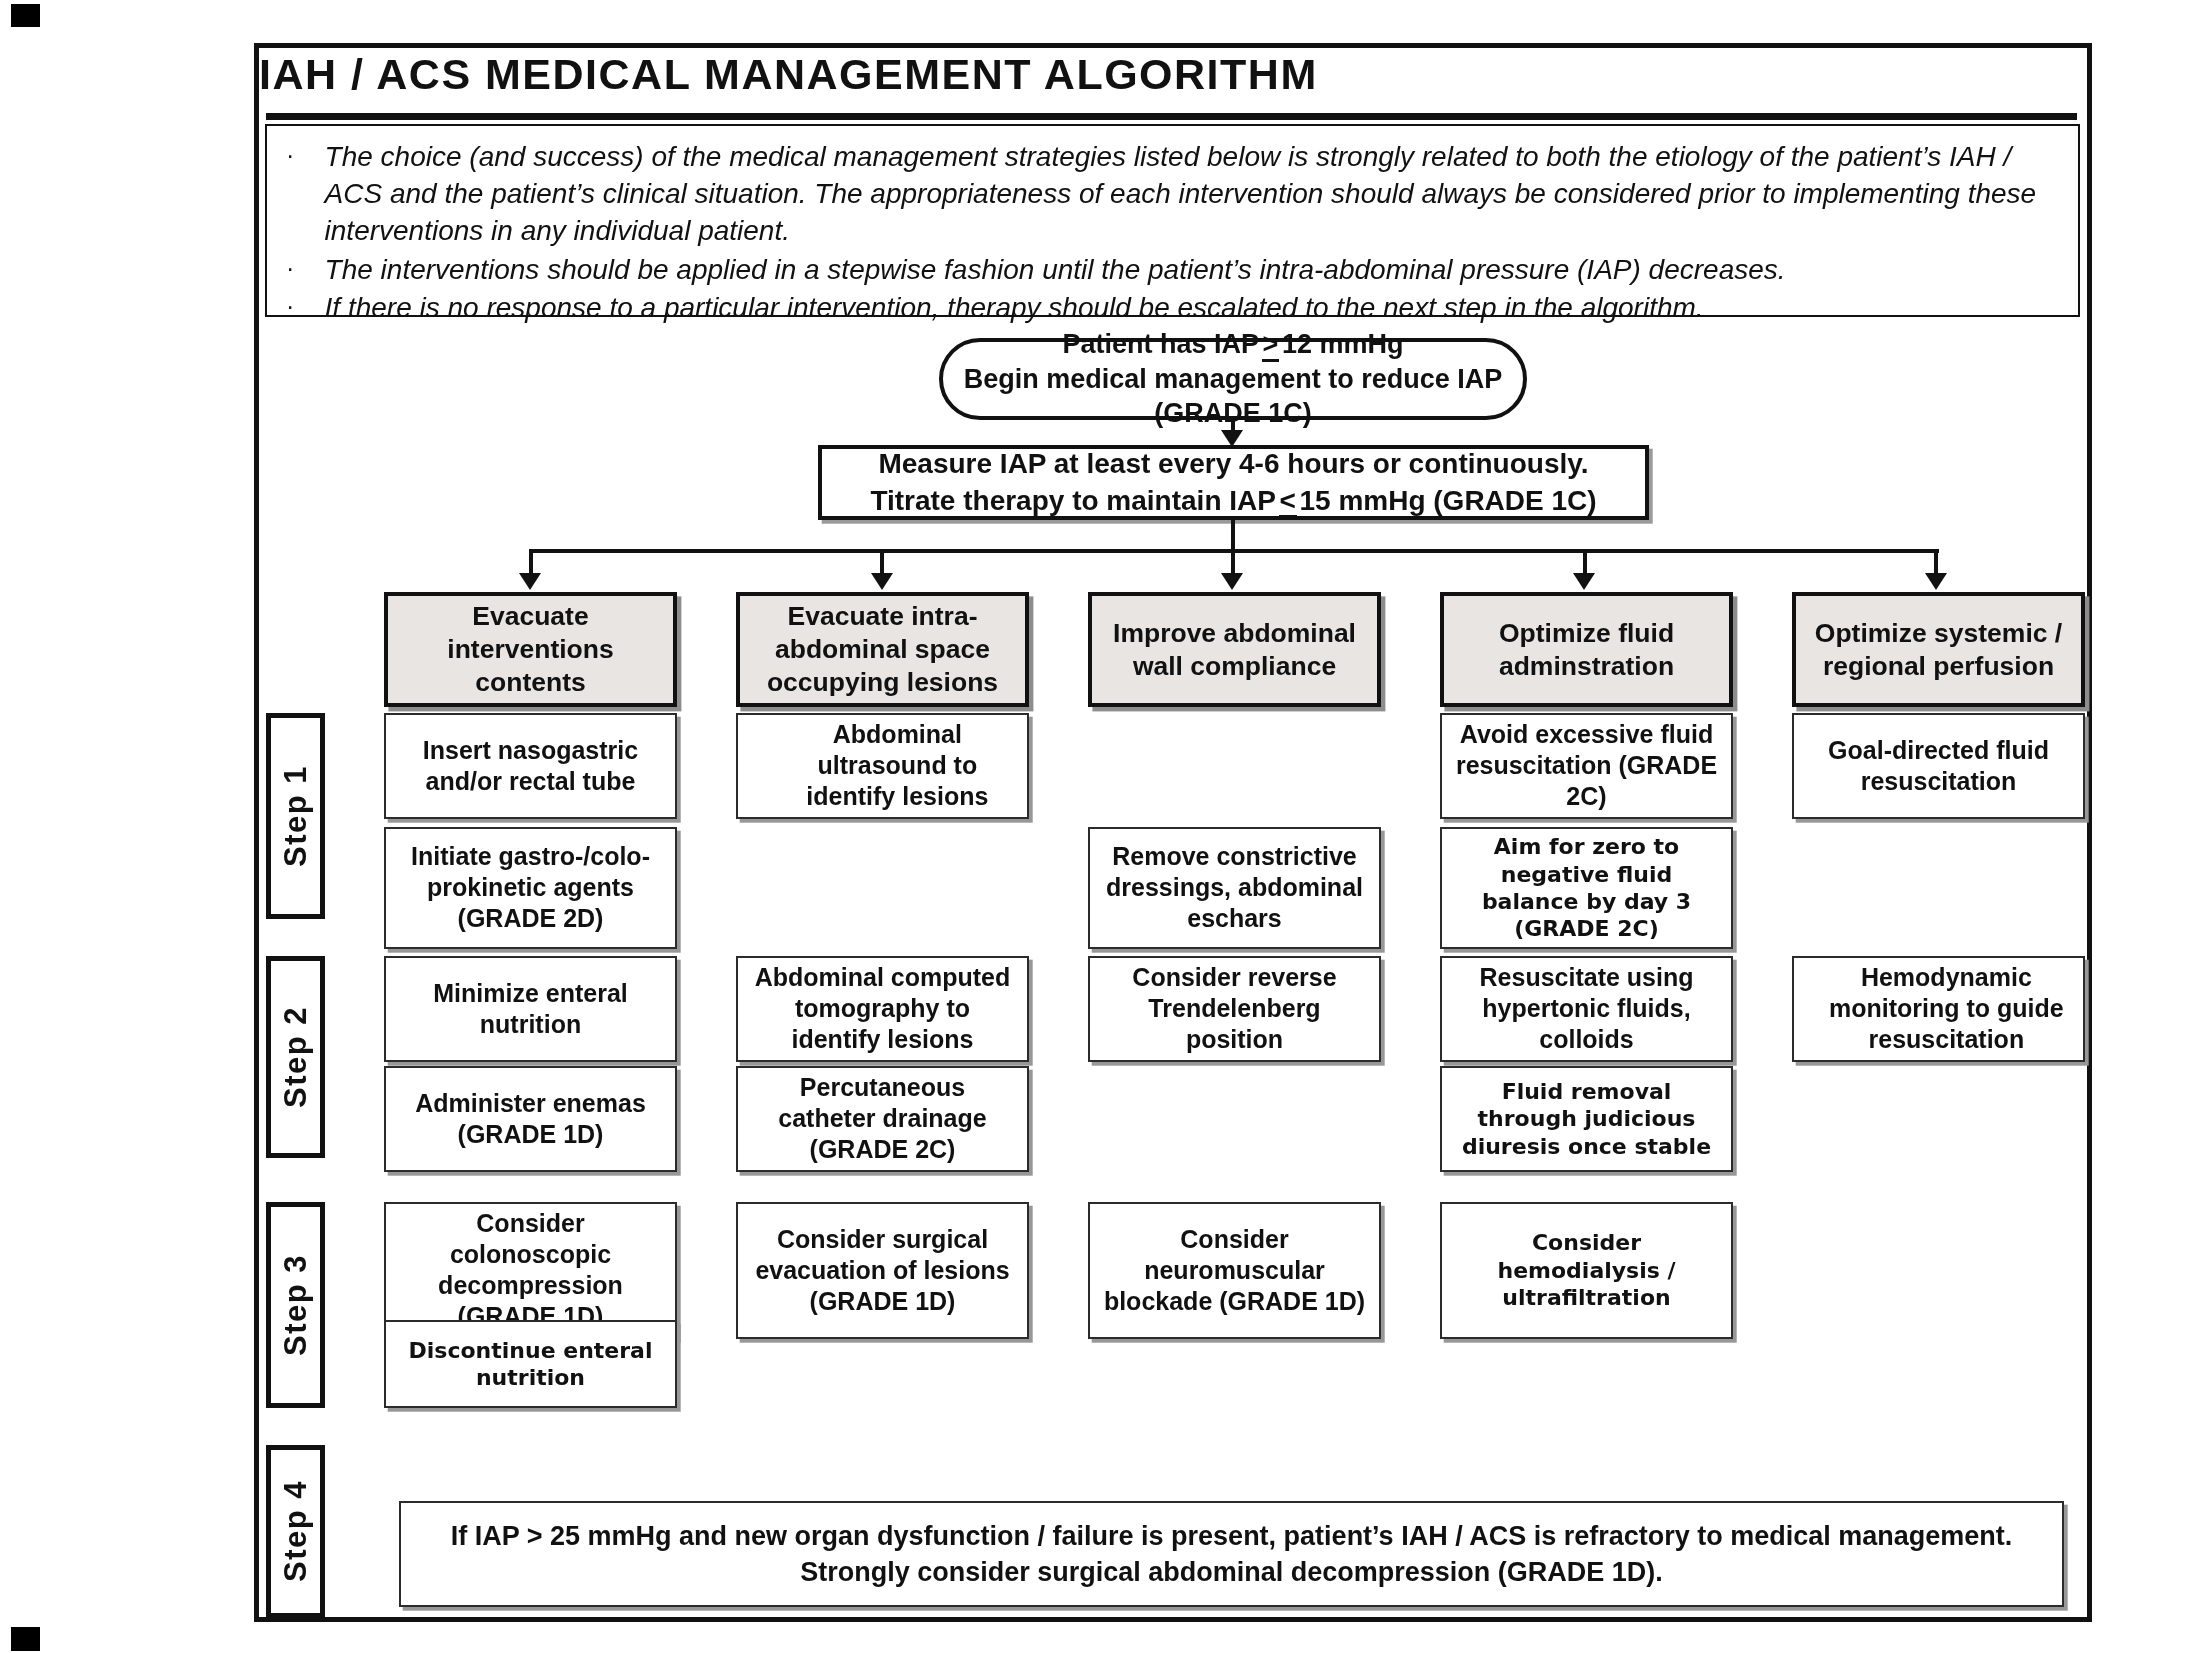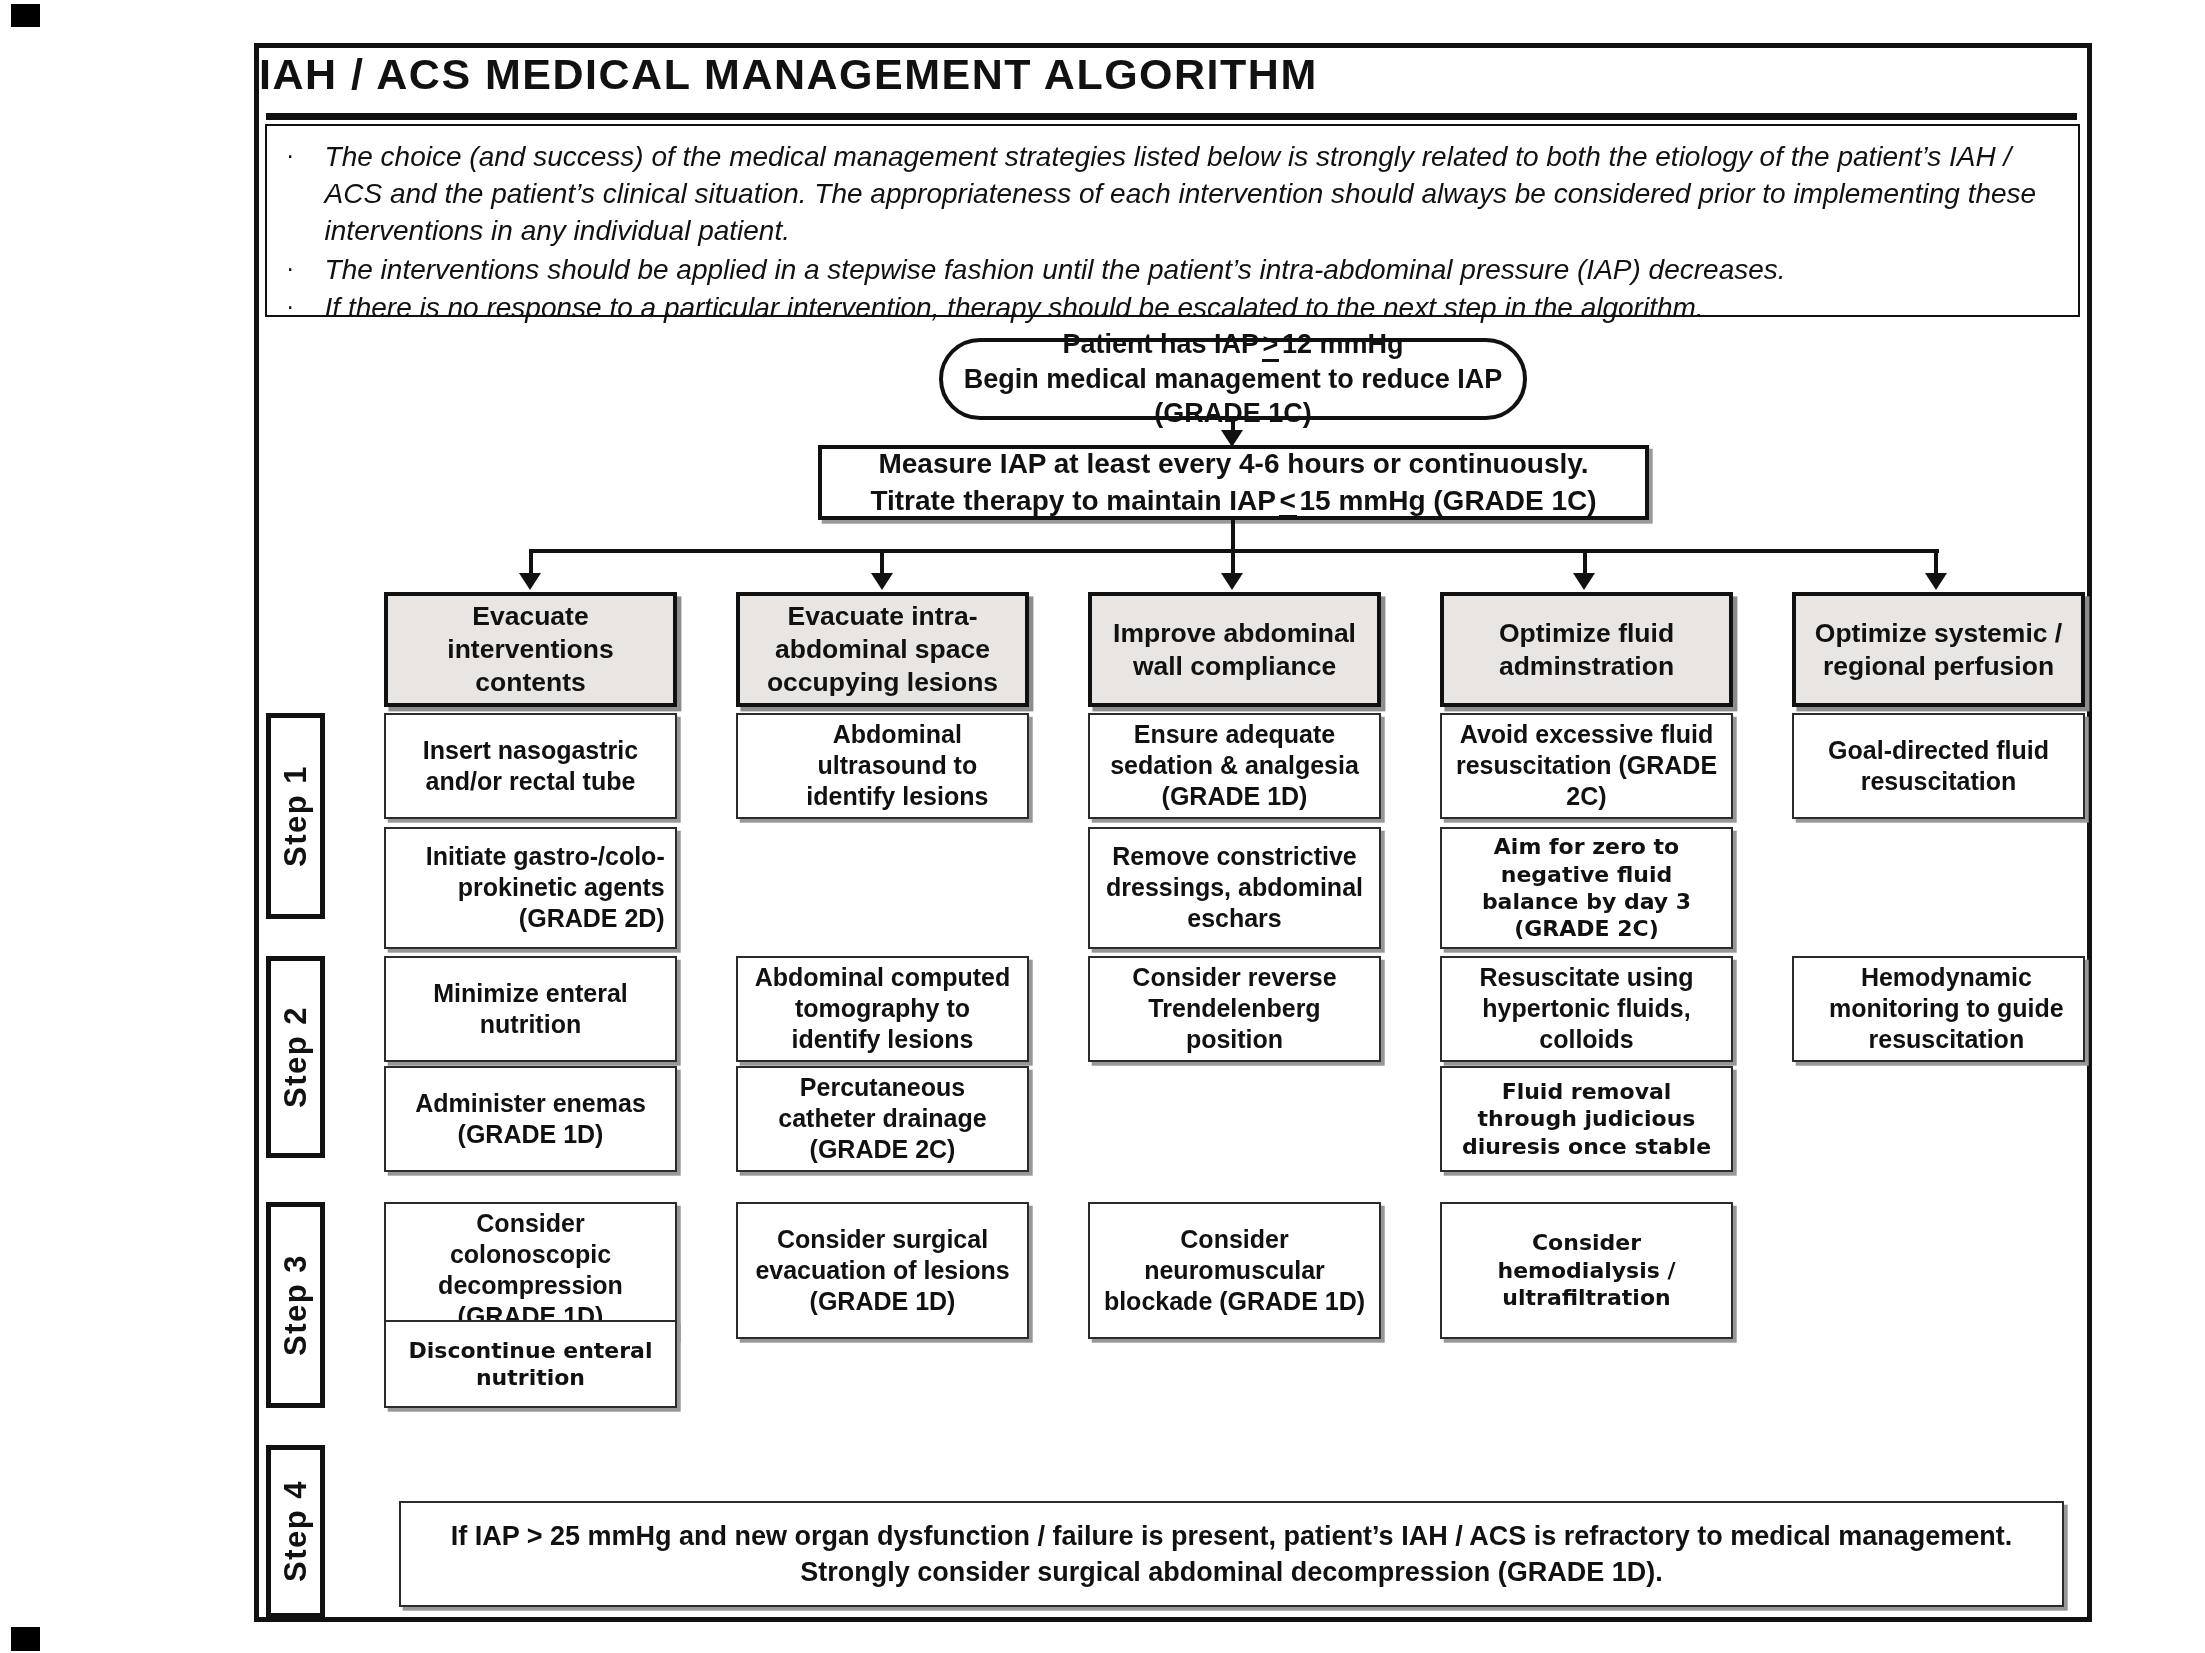--- a/index.html
+++ b/index.html
@@ -123,27 +123,26 @@
   <div class="step-box" style="top:1154px;height:206px;">
     <span>Step 3</span>
   </div>
   <div class="step-box" style="top:1397px;height:173px;">
     <span>Step 4</span>
   </div>
 
   <div class="row" style="top:665px;height:103px;">
     <div class="cell" style="grid-column:1;">Insert nasogastric and/or rectal tube</div>
     <div class="cell" style="grid-column:2;padding-left:40px;">Abdominal ultrasound to identify lesions</div>
-    <div class="cell" style="grid-column:3;">Ensure adequate sedation &amp; analgesia (GRADE 1D)</div>
     <div class="cell" style="grid-column:4;">Avoid excessive fluid resuscitation (GRADE 2C)</div>
     <div class="cell" style="grid-column:5;">Goal-directed fluid resuscitation</div>
   </div>
 
   <div class="row" style="top:779px;height:92px;">
-    <div class="cell" style="grid-column:1;text-align:right;">Initiate gastro-/colo-prokinetic agents (GRADE 2D)</div>
+    <div class="cell" style="grid-column:1;">Initiate gastro-/colo-prokinetic agents (GRADE 2D)</div>
     <div class="cell" style="grid-column:3;">Remove constrictive dressings, abdominal eschars</div>
     <div class="cell wide" style="grid-column:4;">Aim for zero to negative fluid balance by day 3 (GRADE 2C)</div>
   </div>
 
   <div class="row" style="top:908px;height:92px;">
     <div class="cell" style="grid-column:1;">Minimize enteral nutrition</div>
     <div class="cell" style="grid-column:2;">Abdominal computed tomography to identify lesions</div>
     <div class="cell" style="grid-column:3;">Consider reverse Trendelenberg position</div>
     <div class="cell" style="grid-column:4;">Resuscitate using hypertonic fluids, colloids</div>
     <div class="cell" style="grid-column:5;padding-left:26px;">Hemodynamic monitoring to guide resuscitation</div>

